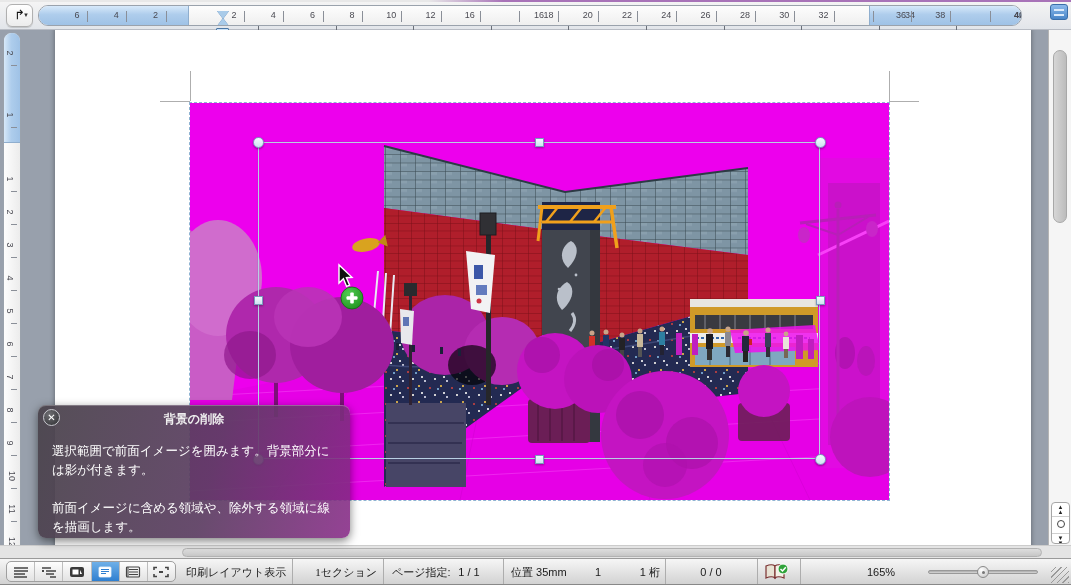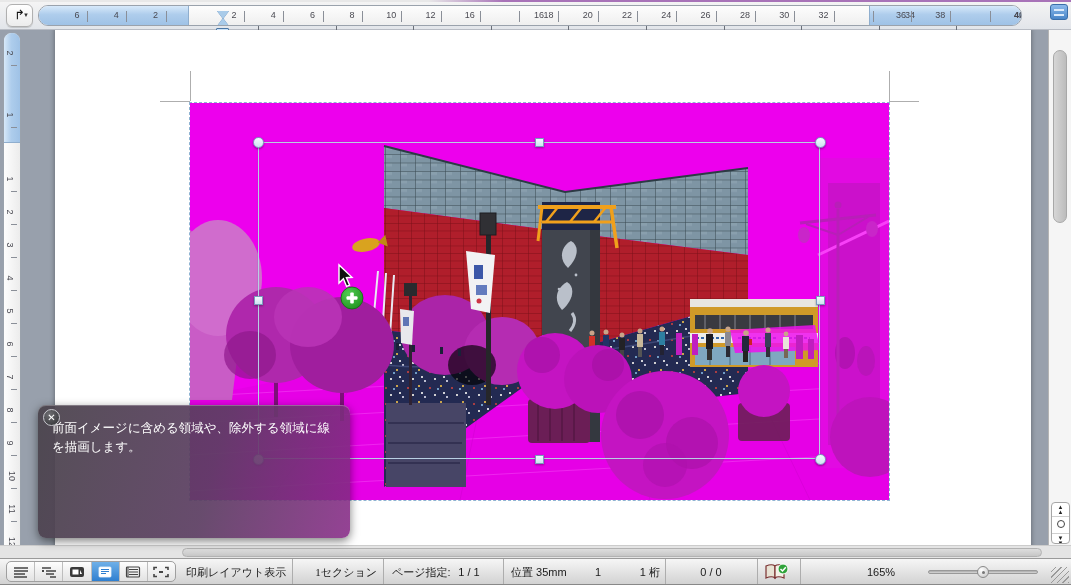--- a/index.html
+++ b/index.html
@@ -484,21 +484,23 @@
           <rect x="16.2" y="29.5" width="3.6" height="11" rx="1" fill="#fff"></rect>
           <path d="M5,2 L5,20 L9.4,15.8 L12.6,23.4 L15.6,22.1 L12.4,14.7 L18,14.3 Z" fill="#111" stroke="#fff" stroke-width="1.4"></path>
         </svg>
       </div>
     </div>
   </div>
 </div>
 
 <div id="tooltip" class="abs">
   <div id="tooltip-close">✕</div>
+  <div id="tooltip-title">背景の削除</div>
   <div id="tooltip-body">
+      <p>選択範囲で前面イメージを囲みます。背景部分には影が付きます。</p>
       <p>前面イメージに含める領域や、除外する領域に線を描画します。</p>
     </div>
 </div>
 
 <div id="v-scroll" class="abs">
   <div id="v-thumb"></div>
   <div id="browse-box">
     <div class="browse-btn">
       <span class="dbl-tri">▲<br>▲</span>
     </div>

